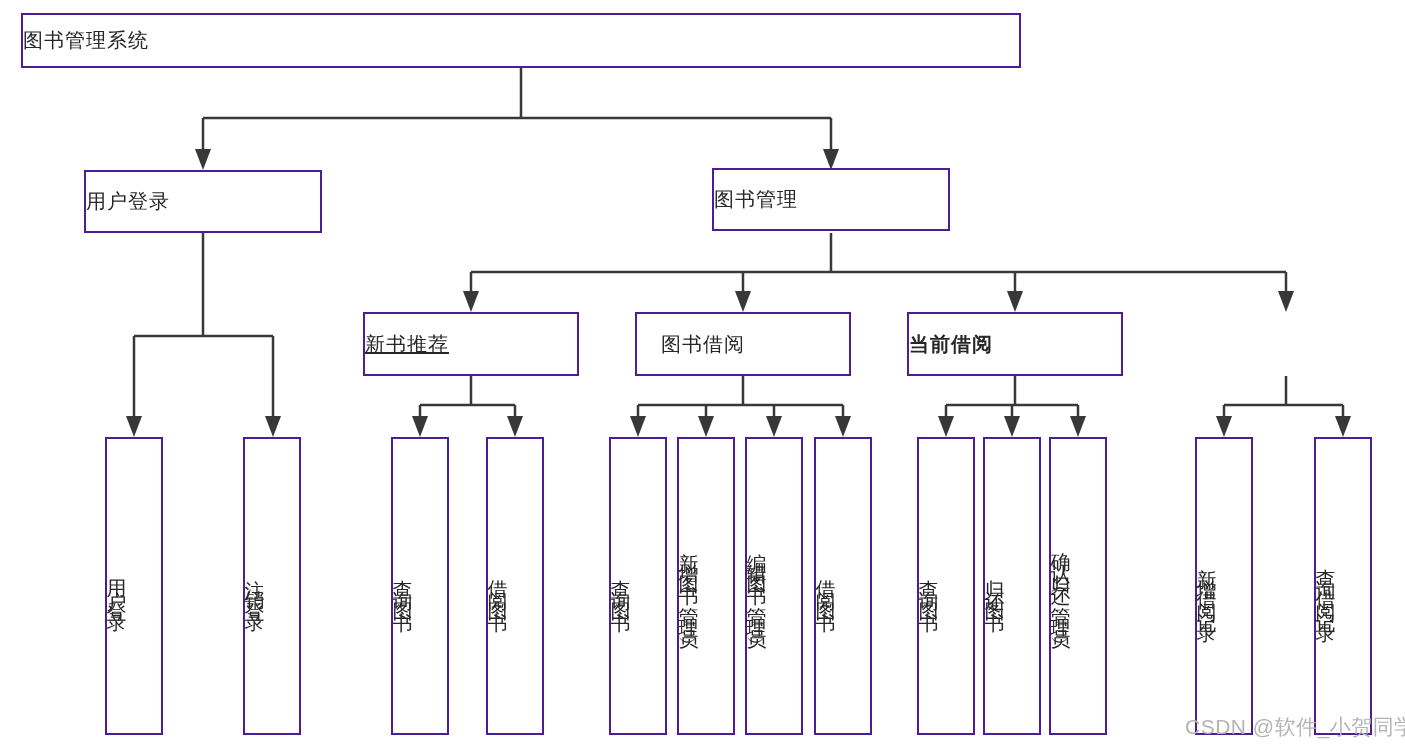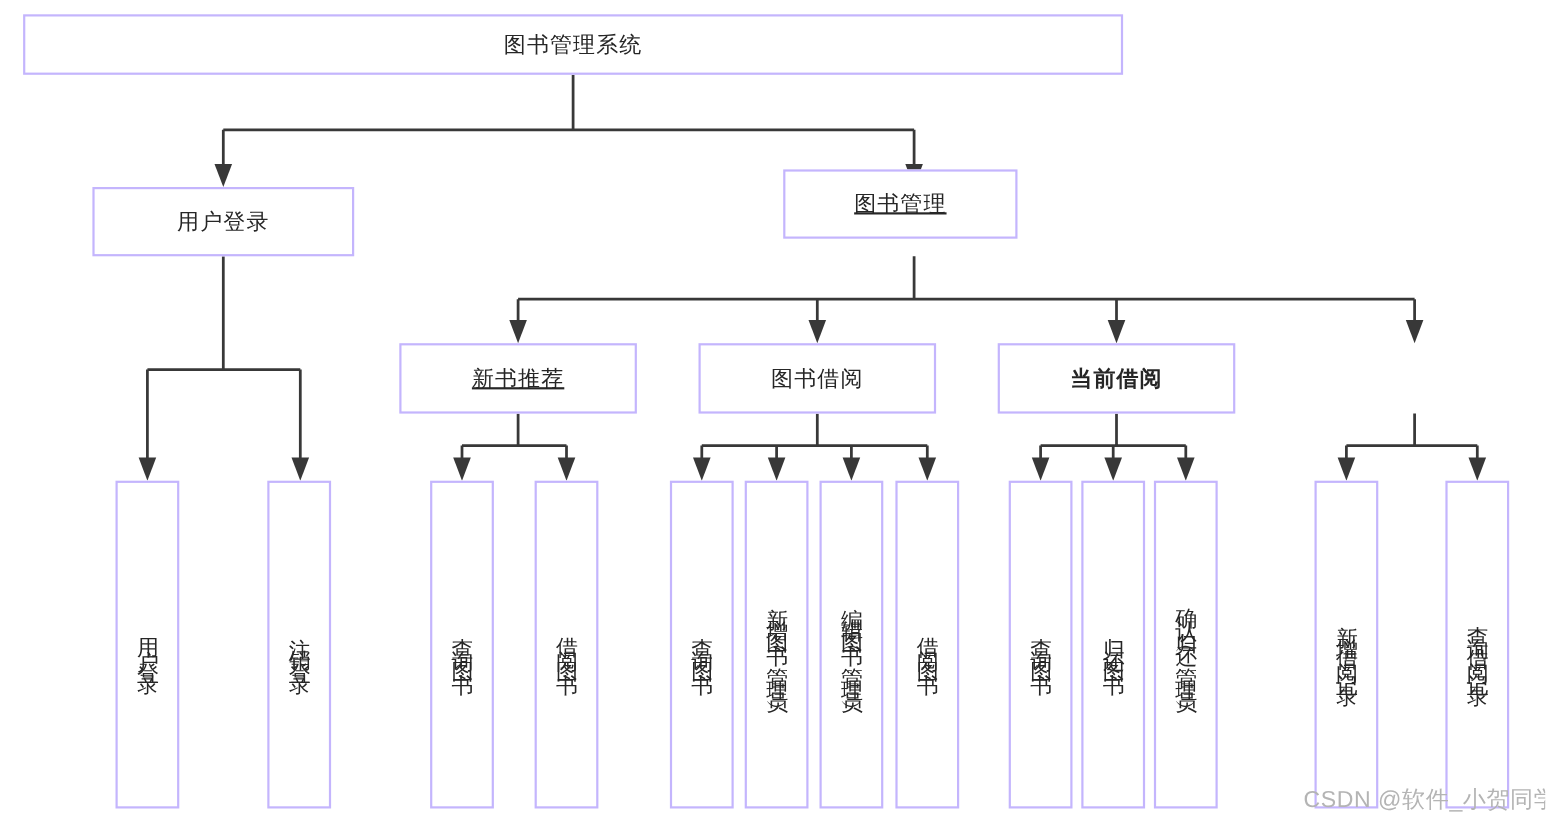--- a/index.html
+++ b/index.html
@@ -3,22 +3,22 @@
 <meta charset="utf-8">
 <style>
   html,body { margin:0; padding:0; background:#ffffff; }
   #canvas {
     position:relative; width:1405px; height:747px; background:#ffffff;
     font-family:"Liberation Sans","DejaVu Sans",sans-serif; overflow:hidden;
   }
   svg.wires { position:absolute; left:0; top:0; width:1405px; height:747px; }
   .box {
     position:absolute; box-sizing:border-box; background:#ffffff;
-    border:2px solid #c4b5fd; color:#262626;
-    display:flex; align-items:center; justify-content:center;
+    border:2px solid #4c1d95; color:#262626;
+    display:flex; align-items:center; justify-content:flex-start;
     font-size:20px; letter-spacing:1px; z-index:2;
   }
   .leaf { width:58px; height:298px; top:437px; }
   .leaf .vtext {
     writing-mode:vertical-rl; text-orientation:mixed;
     letter-spacing:11px; font-size:20px; line-height:1;
   }
   .watermark {
     position:absolute; left:1185px; top:713px; z-index:3;
     font-size:21px; color:#b4b4b4; letter-spacing:0.5px; white-space:nowrap;
@@ -62,28 +62,28 @@
     </g>
   </svg>
 
   <div class="box" style="left:21px; top:13px; width:1000px; height:55px;">
     <span>图书管理系统</span>
   </div>
 
   <div class="box" style="left:84px; top:170px; width:238px; height:63px;">
     <span>用户登录</span>
   </div>
-  <div class="box" style="left:712px; top:154px; width:213px; height:63px;text-decoration:underline;">
+  <div class="box" style="left:712px; top:168px; width:238px; height:63px;">
     <span>图书管理</span>
   </div>
 
   <div class="box" style="left:363px; top:312px; width:216px; height:64px;text-decoration:underline;">
     <span>新书推荐</span>
   </div>
-  <div class="box" style="left:635px; top:312px; width:216px; height:64px;">
+  <div class="box" style="left:635px; top:312px; width:216px; height:64px;padding-left:24px;">
     <span>图书借阅</span>
   </div>
   <div class="box" style="left:907px; top:312px; width:216px; height:64px;font-weight:bold;">
     <span>当前借阅</span>
   </div>
 
   <div class="box leaf" style="left:105px;">
     <span class="vtext">用户登录</span>
   </div>
   <div class="box leaf" style="left:243px;">

